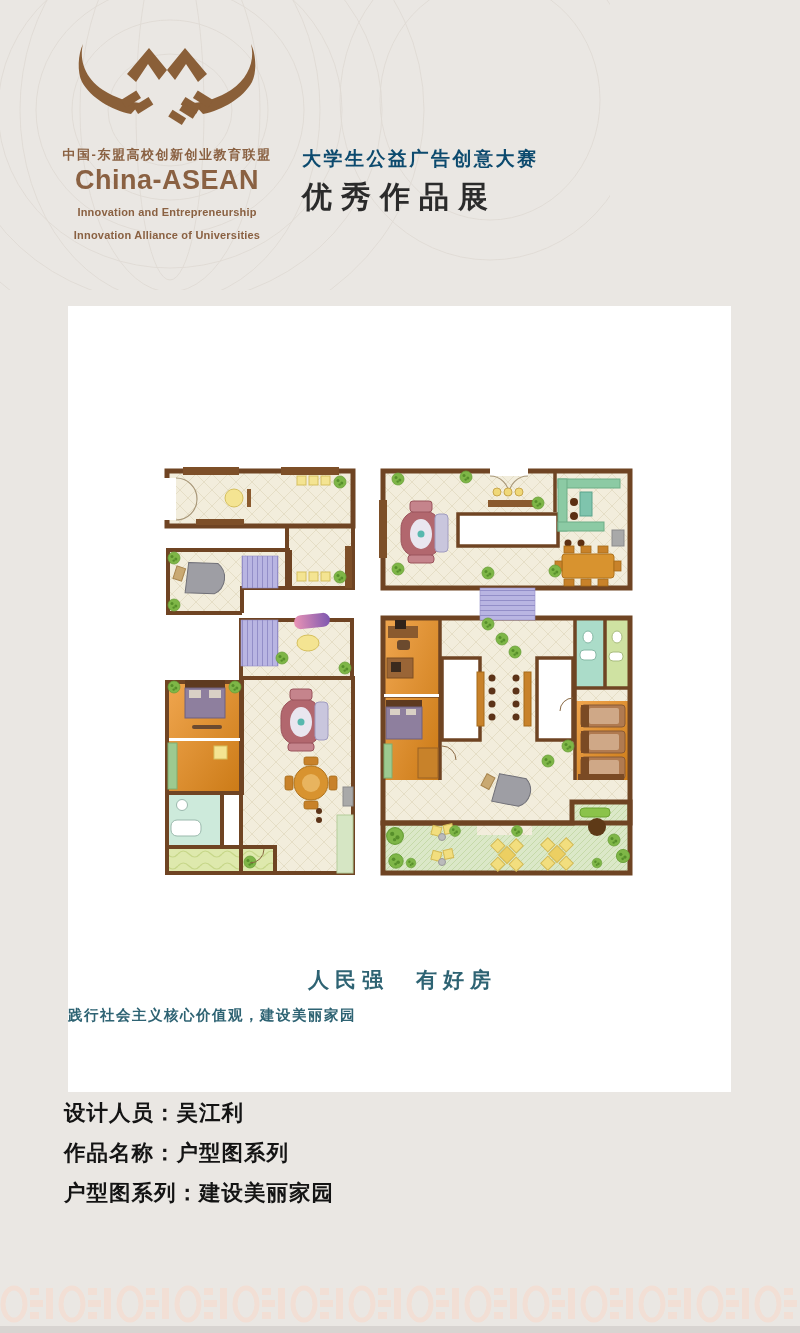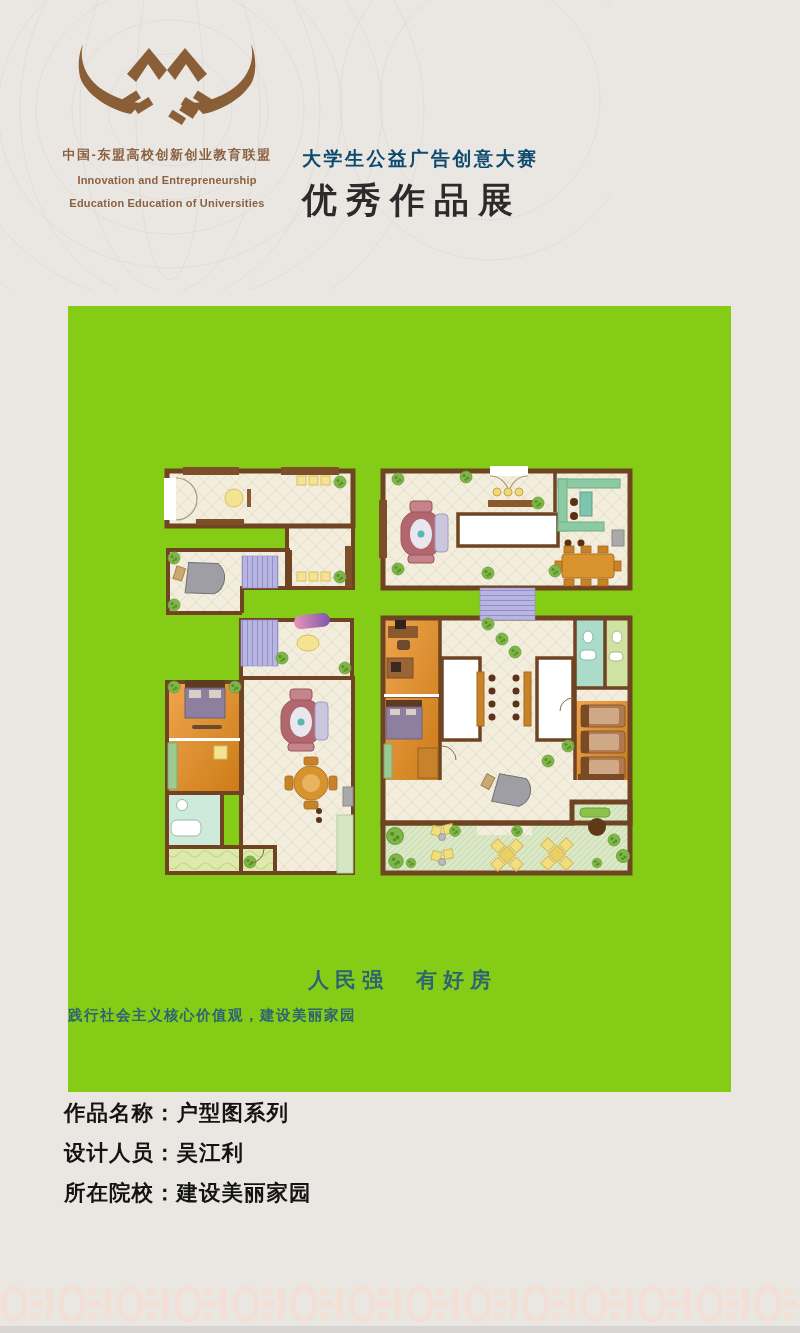--- a/index.html
+++ b/index.html
@@ -10,24 +10,24 @@
   .guilloche{position:absolute;left:-30px;top:-40px;opacity:.55;pointer-events:none;}
 
   
   .logo-block{position:absolute;left:56px;top:38px;width:222px;text-align:center;}
   .emblem{display:block;margin:0 auto;}
   .alliance-cn{font-size:13px;font-weight:bold;color:#8a6142;letter-spacing:1.5px;margin-top:12px;white-space:nowrap;}
   .alliance-en{font-size:27px;font-weight:bold;color:#8a6142;letter-spacing:.5px;margin-top:1px;}
   .alliance-sub{font-size:11px;font-weight:bold;color:#8a6142;line-height:1.22;letter-spacing:.2px;margin-top:10px;}
   .title-block{position:absolute;left:302px;top:146px;}
   .event-title{font-size:19px;color:#0c4a6e;font-weight:600;letter-spacing:2.5px;white-space:nowrap;}
-  .event-subtitle{font-size:35px;color:#2b2b2b;font-weight:bold;letter-spacing:9px;margin-top:5px;white-space:nowrap;}
+  .event-subtitle{font-size:30px;color:#2b2b2b;font-weight:bold;letter-spacing:9px;margin-top:5px;white-space:nowrap;}
 
   
-  .panel{position:absolute;left:68px;top:306px;width:663px;height:786px;background:#84cc16;}
+  .panel{position:absolute;left:68px;top:306px;width:663px;height:786px;background:#ffffff;}
   .fp{position:absolute;left:0;top:0;}
   .slogan-main{position:absolute;left:0;right:0;top:660px;text-align:center;font-size:21px;font-weight:bold;
                color:#2e6373;letter-spacing:6px;padding-left:6px;white-space:nowrap;}
   .slogan-sub{position:absolute;left:0;right:0;top:700px;text-align:left;font-size:14.5px;font-weight:bold;
               color:#2e6373;letter-spacing:1.5px;white-space:nowrap;}
 
   
   .info-block{position:absolute;left:64px;top:1098px;}
   .info-row{font-family:"Liberation Serif", serif;font-size:21.5px;font-weight:bold;color:#141414;
             letter-spacing:1px;margin-bottom:11px;white-space:nowrap;}
@@ -74,22 +74,23 @@
               <rect x="7" y="12" width="18" height="9"></rect>
             </g>
           <g transform="translate(68,74) rotate(-32)">
               <rect x="0" y="0" width="16" height="8"></rect>
               <rect x="6" y="11" width="16" height="8"></rect>
             </g>
         </g>
       </g>
     </svg>
     <div class="alliance-cn">中国-东盟高校创新创业教育联盟</div>
+    <div class="alliance-en">China-ASEAN</div>
     <div class="alliance-sub">Innovation and Entrepreneurship</div>
-    <div class="alliance-sub">Education Education of Universities</div>
+    <div class="alliance-sub">Innovation Alliance of Universities</div>
   </div>
 
   <div class="title-block">
     <div class="event-title">大学生公益广告创意大赛</div>
     <div class="event-subtitle">优秀作品展</div>
   </div>
 
   <div class="panel">
     <svg class="fp" width="663" height="786" viewBox="0 0 663 786">
       <defs>
@@ -385,27 +386,27 @@
         <use href="#plant" transform="translate(555,550) scale(1.1)"></use>
       </g>
     </svg>
 
     <div class="slogan-main">人民强　有好房</div>
     <div class="slogan-sub">践行社会主义核心价值观，建设美丽家园</div>
   </div>
 
   <div class="info-block">
     <div class="info-row">
+      <span>设计人员：</span><span>吴江利</span>
+    </div>
+    <div class="info-row">
       <span>作品名称：</span><span>户型图系列</span>
     </div>
     <div class="info-row">
-      <span>设计人员：</span><span>吴江利</span>
-    </div>
-    <div class="info-row">
-      <span>所在院校：</span><span>建设美丽家园</span>
+      <span>户型图系列：</span><span>建设美丽家园</span>
     </div>
   </div>
 
   <div class="bottom-pattern">
     <svg width="800" height="44">
       <defs>
         <pattern id="bp" width="58" height="44" patternUnits="userSpaceOnUse">
           <ellipse cx="14" cy="22" rx="11" ry="16" fill="none" stroke="#f2dfd5" stroke-width="5"></ellipse>
           <rect x="30" y="6" width="9" height="7" fill="#f2dfd5"></rect>
           <rect x="30" y="18" width="13" height="7" fill="#f2dfd5"></rect>

